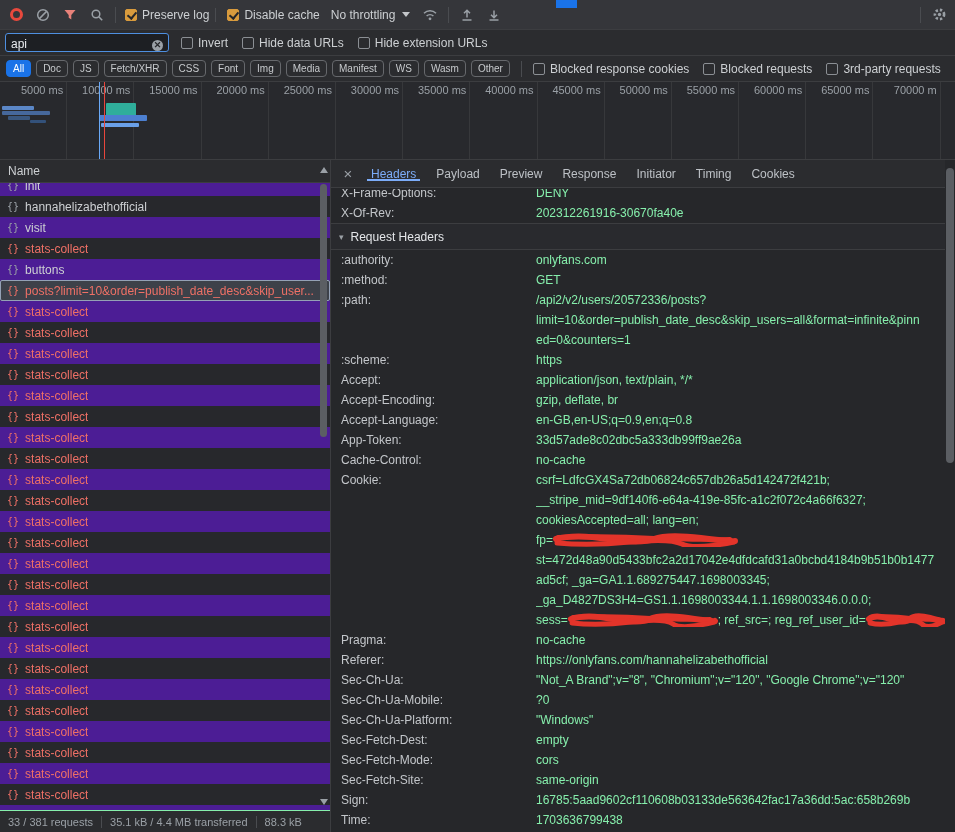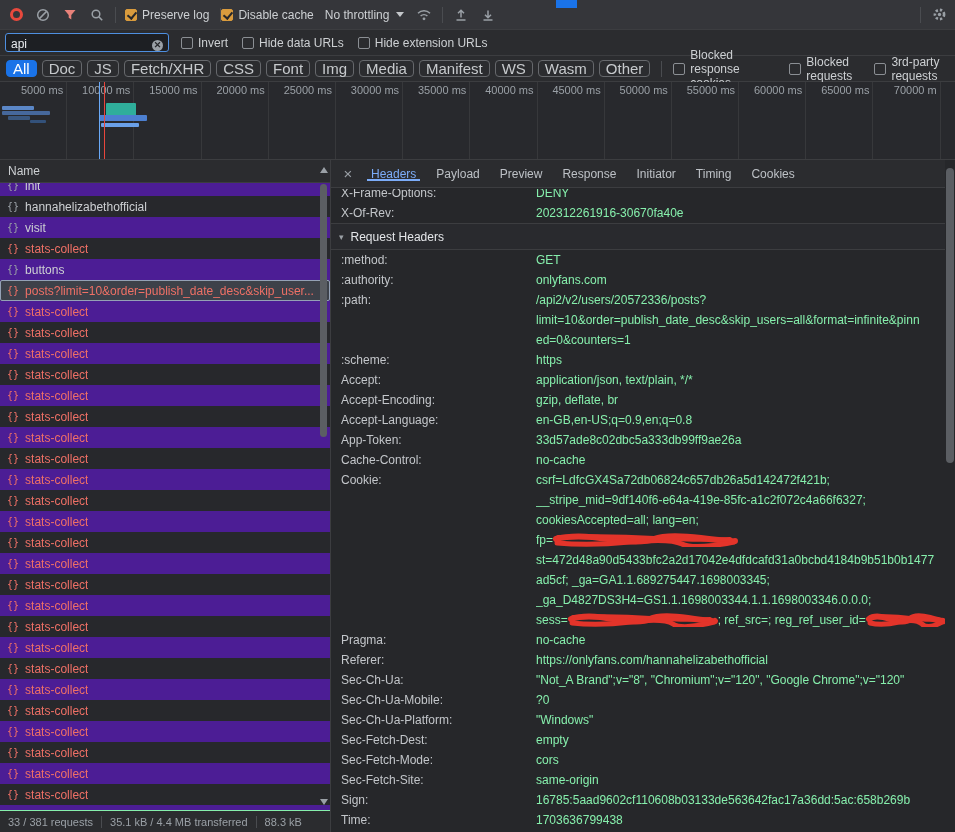--- a/index.html
+++ b/index.html
@@ -10,39 +10,39 @@
   
   .tb{position:absolute;left:0;right:0;display:flex;align-items:center;border-bottom:1px solid #3c3d40}
   .tb1{top:0;height:30px;background:#35363a;padding:0 7px;gap:9px}
   .tb2{top:30px;height:26px;background:#2b2c2f;padding:0 5px;gap:12px}
   .tb3{top:56px;height:26px;background:#2b2c2f;padding:0 6px;gap:5px}
   .icon-btn{display:inline-flex;align-items:center;justify-content:center;width:18px;height:18px;flex:none;cursor:pointer}
   .sep{width:1px;height:16px;background:#4a4c50;flex:none}
   .rec{width:13px;height:13px;border-radius:50%;border:3.5px solid #e8493d}
   [data-checks]{display:inline-flex;align-items:center;gap:14px}
   .cb-wrap{display:inline-flex;align-items:center;gap:5px;cursor:pointer}
-  .tb1 [data-checks]{gap:0}
-  .tb1 .cb-wrap+.cb-wrap{border-left:1px solid #4a4c50;margin-left:11px}
+  .tb1 [data-checks]{gap:6px}
+  .tb1 .cb-wrap+.cb-wrap{border-left:1px solid #4a4c50;padding-left:11px;}
   .cb{width:12px;height:12px;border:1.5px solid #8b8f94;border-radius:2px;flex:none;position:relative}
   .cb.checked{background:#d99b3d;border-color:#d99b3d}
   .cb.checked::after{content:"";position:absolute;left:3px;top:0;width:4px;height:7px;
     border:solid #26272a;border-width:0 2px 2px 0;transform:rotate(40deg)}
   .dropdown{display:inline-flex;align-items:center;gap:7px;cursor:pointer;padding:0 2px}
   .caret{width:0;height:0;border-left:4px solid transparent;border-right:4px solid transparent;border-top:5px solid #c3c6c9}
   .spacer{flex:1}
   .blue-artifact{position:absolute;left:556px;top:0;width:21px;height:8px;background:#1a73e8}
 
   .filter-input{display:inline-flex;align-items:flex-end;width:164px;height:19px;border:1px solid #4e8fe0;
     background:#1d1f23;border-radius:3px;padding:0 5px;gap:4px;cursor:text}
   .filter-text{flex:1;color:#e8eaed}
   .clear-circle{width:11px;height:11px;border-radius:50%;background:#9aa0a6;color:#26272a;font-size:9px;
     line-height:11px;text-align:center;font-weight:bold;flex:none;cursor:pointer}
 
   .chip{height:17px;line-height:15px;padding:0 6px;border:1px solid #66686c;border-radius:4px;background:transparent;
-    color:#c7cacd;font-size:15px;font-family:inherit;cursor:pointer;flex:none}
+    color:#c7cacd;font-size:10px;font-family:inherit;cursor:pointer;flex:none}
   .chip-selected{background:#1a73e8;border-color:#1a73e8;color:#fff}
 
   
   .overview{position:absolute;top:82px;left:0;right:0;height:78px;background:#28292d;border-bottom:1px solid #3c3d40;overflow:hidden;cursor:crosshair}
   .tl-cols{position:absolute;inset:0;display:flex}
   .tl-col{flex:0 0 67.2px;border-right:1px solid #37383b;position:relative}
   .tl-label{position:absolute;top:2px;right:3px;font-size:11px;color:#9aa0a6;white-space:nowrap}
   .bar{position:absolute;border-radius:1px}
   .tl-line{position:absolute;top:0;bottom:0;width:1px}
 
@@ -433,29 +433,29 @@
               <div class="hdr-line"><span>202312261916-30670fa40e</span></div>
             </div>
           </div>
         </div>
       <div class="hdr-section">
         <span class="tri">▾</span>
         <span>Request Headers</span>
       </div>
       <div>
           <div class="hdr-row">
+            <span class="hdr-name">:authority:</span>
+            <div class="hdr-val">
+              <div class="hdr-line"><span>onlyfans.com</span></div>
+            </div>
+          </div>
+          <div class="hdr-row">
             <span class="hdr-name">:method:</span>
             <div class="hdr-val">
               <div class="hdr-line"><span>GET</span></div>
-            </div>
-          </div>
-          <div class="hdr-row">
-            <span class="hdr-name">:authority:</span>
-            <div class="hdr-val">
-              <div class="hdr-line"><span>onlyfans.com</span></div>
             </div>
           </div>
           <div class="hdr-row">
             <span class="hdr-name">:path:</span>
             <div class="hdr-val">
               <div class="hdr-line"><span>/api2/v2/users/20572336/posts?</span></div>
               <div class="hdr-line"><span>limit=10&amp;order=publish_date_desc&amp;skip_users=all&amp;format=infinite&amp;pinn</span></div>
               <div class="hdr-line"><span>ed=0&amp;counters=1</span></div>
             </div>
           </div>

